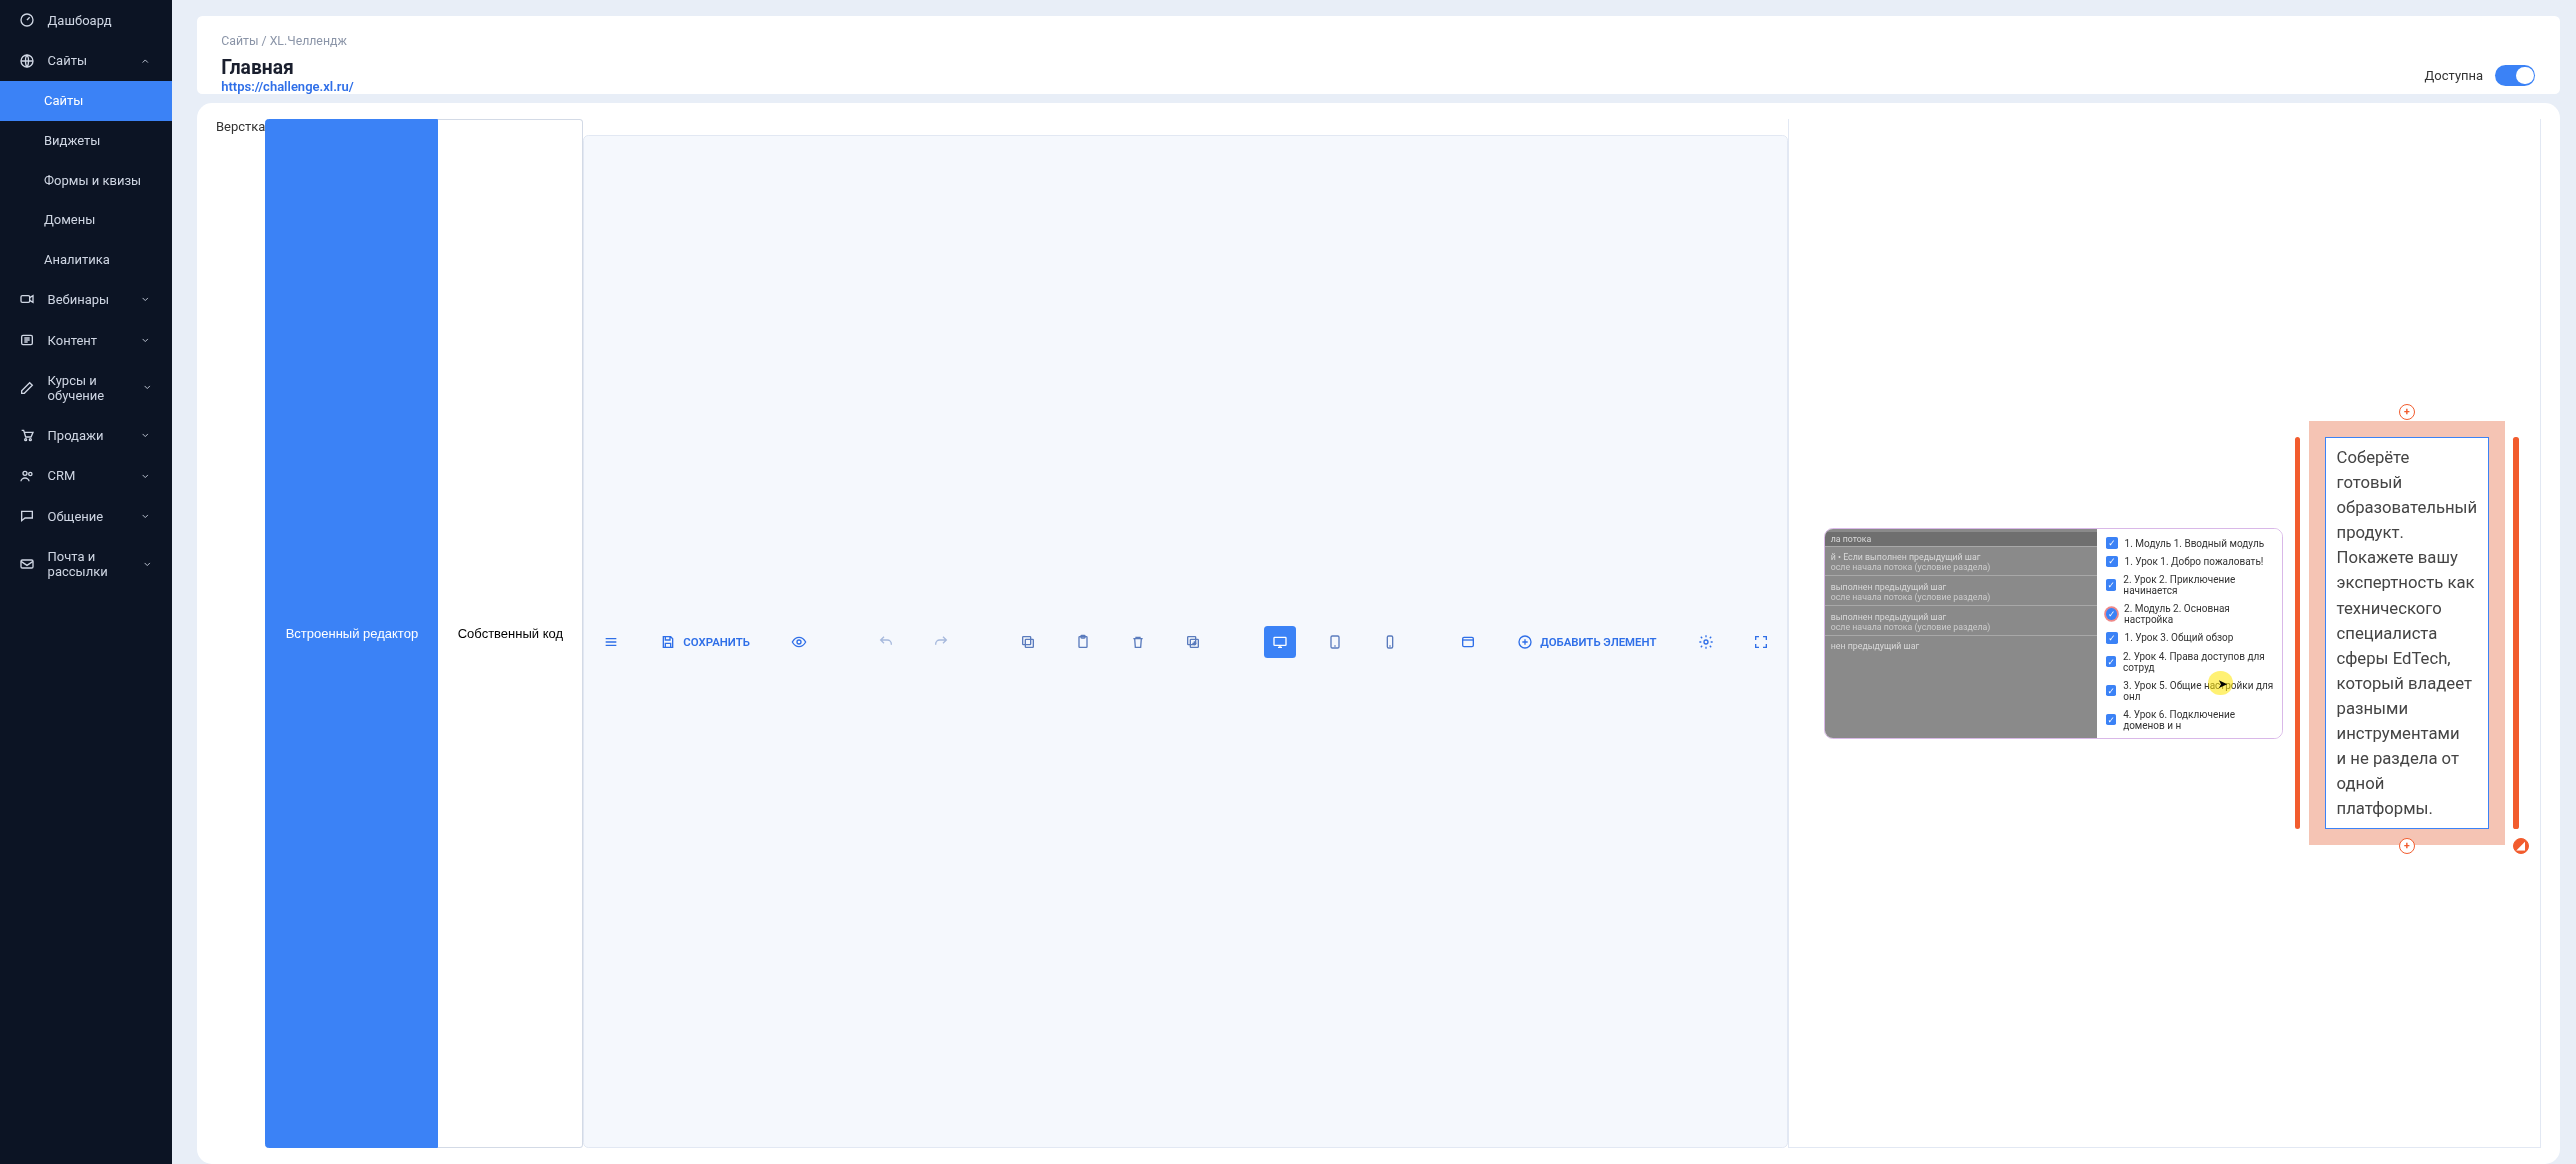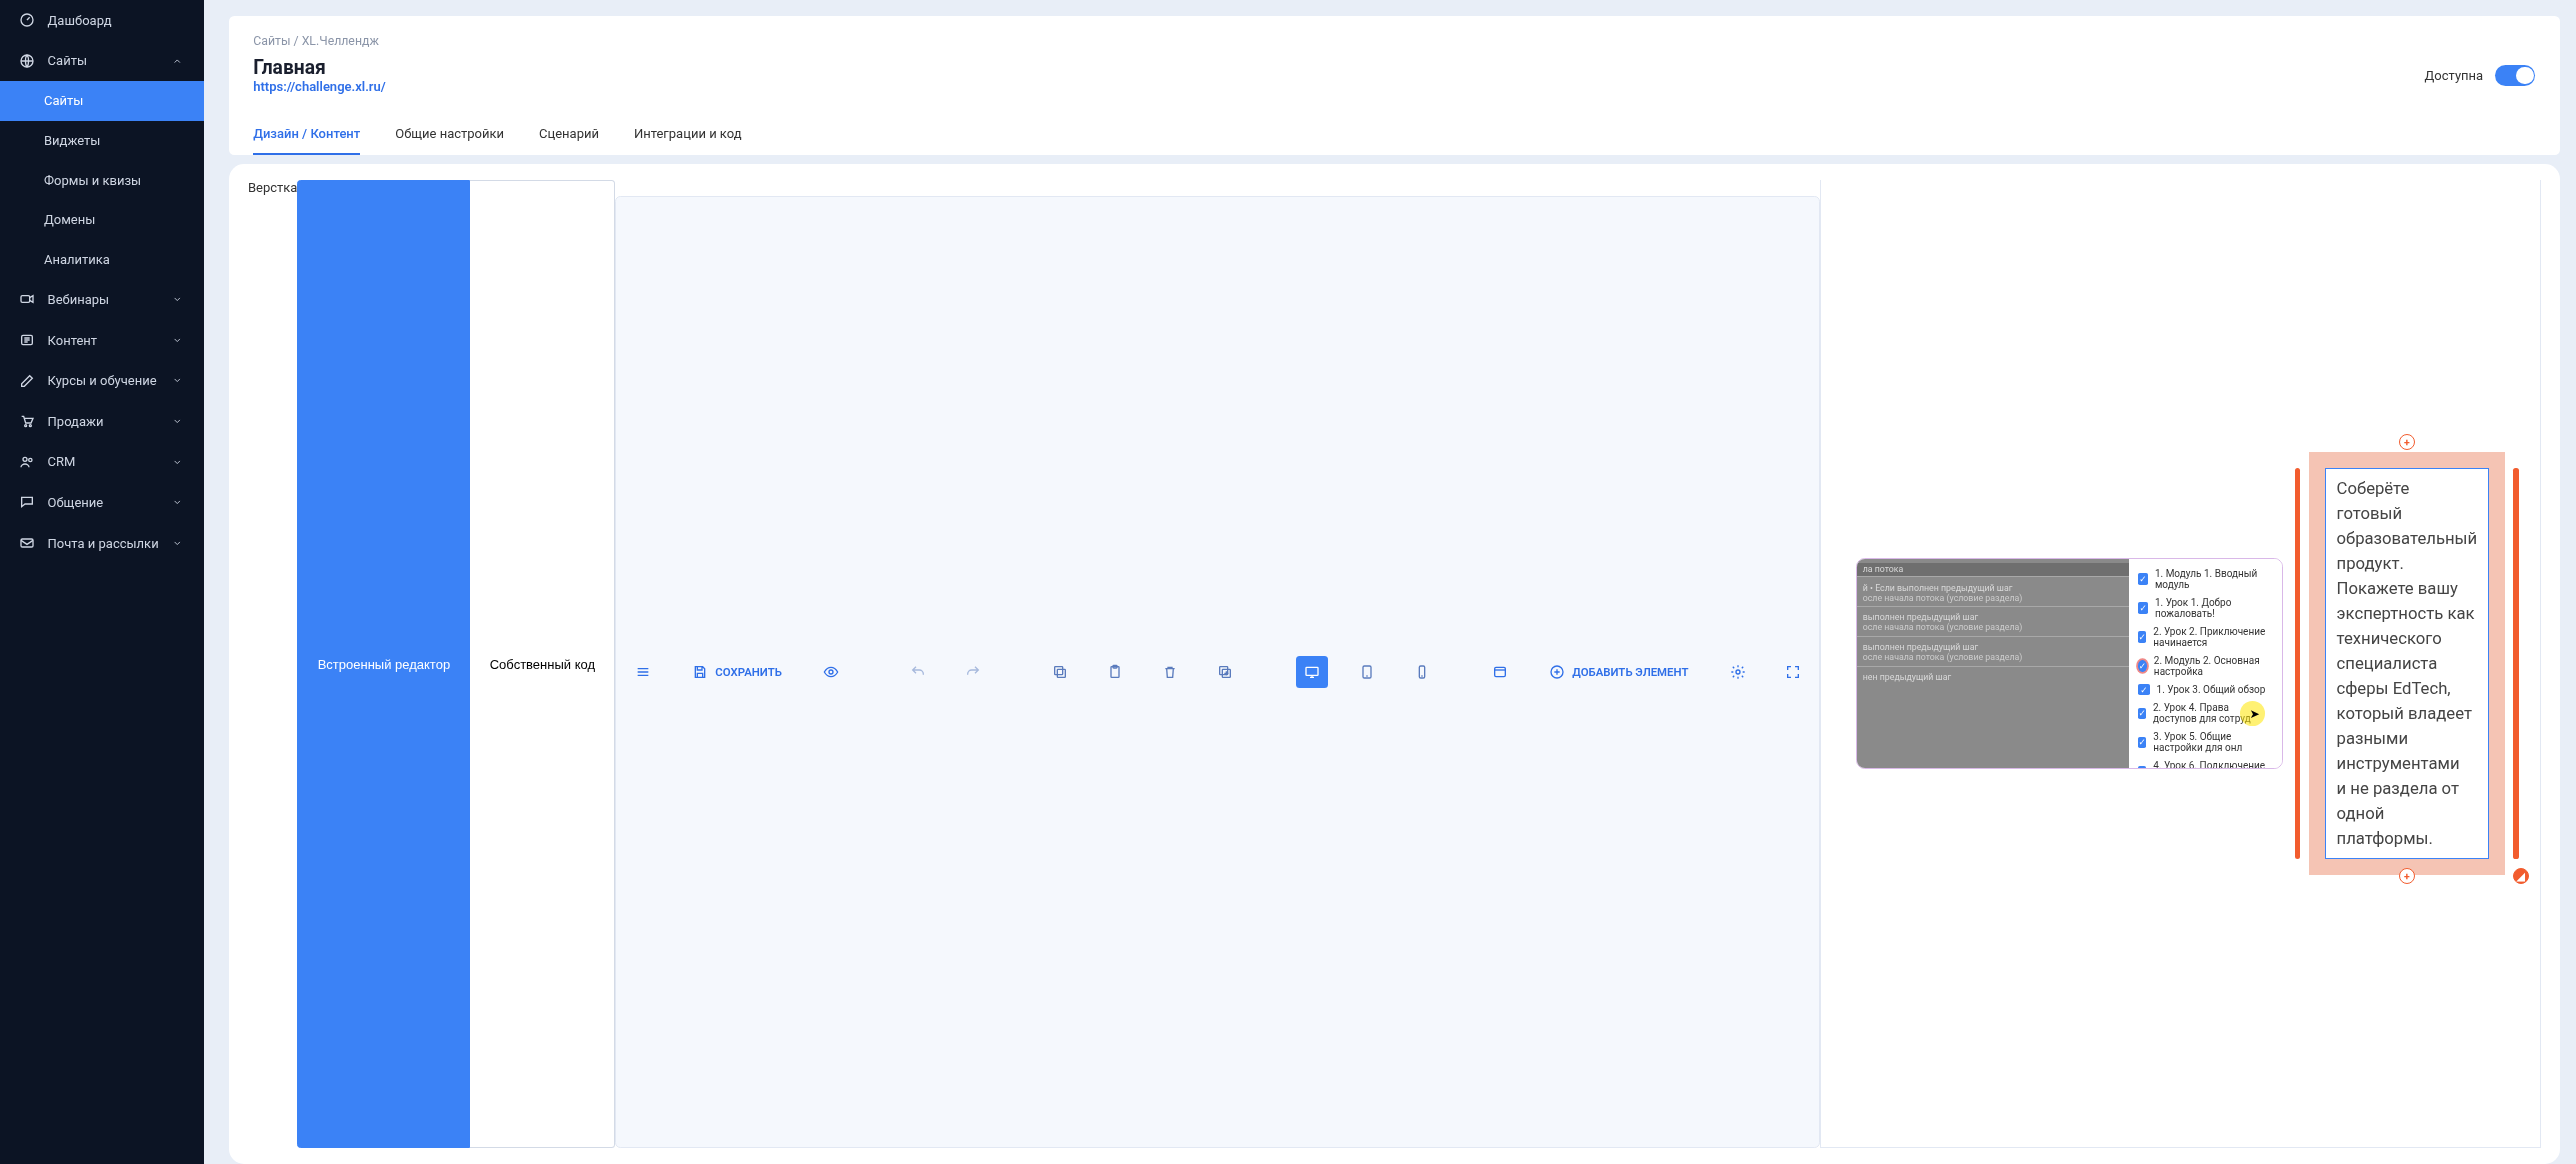--- a/index.html
+++ b/index.html
@@ -1,21 +1,21 @@
 <!DOCTYPE html>
 <html style="font-size:14px"><head>
 <meta charset="utf-8">
 <style>
 * { margin: 0; padding: 0; box-sizing: border-box; }
 body { font-family: -apple-system, BlinkMacSystemFont, "Segoe UI", Roboto, sans-serif; background: #e8eef7; overflow: hidden; }
 
 .app { display: flex; height: 100vh; }
 
 
-.sidebar { width: 204px; background: #0c1424; color: #cfd6e3; overflow-y: auto; flex-shrink: 0; }
+.sidebar { width: 172px; background: #0c1424; color: #cfd6e3; overflow-y: auto; flex-shrink: 0; }
 .sidebar-item { display: flex; align-items: center; padding: 12.3px 19.3px; cursor: pointer; font-size: 13px; gap: 12.3px; position: relative; }
 .sidebar-item.active { background: #3b82f6; color: #fff; }
 .sidebar-item.sub { padding-left: 44px; }
 .sidebar-icon { width: 16px; height: 16px; display: inline-flex; align-items: center; justify-content: center; flex-shrink: 0; }
 .chev { margin-left: auto; width: 12.3px; height: 12.3px; display: flex; align-items: center; }
 .chev svg { width: 10.5px; height: 10.5px; }
 
 
 .main { flex: 1; display: flex; flex-direction: column; overflow: hidden; padding: 16px 16px 0 24.6px; gap: 0; }
 
@@ -238,26 +238,20 @@
       <div class="header-row">
         <div>
           <div class="page-title">Главная</div>
           <div class="page-url">https://challenge.xl.ru/</div>
         </div>
         <div class="avail">
           <span>Доступна</span>
           <div class="toggle"></div>
         </div>
       </div>
-      <div class="tabbar">
-        <div class="tab active">Дизайн / Контент</div>
-        <div class="tab">Общие настройки</div>
-        <div class="tab">Сценарий</div>
-        <div class="tab">Интеграции и код</div>
-      </div>
     </div>
 
     <div class="editor-card">
       <div class="section-label">Верстка</div>
       <div class="seg-buttons">
         <button class="seg-btn active">Встроенный редактор</button>
         <button class="seg-btn">Собственный код</button>
       </div>
 
       <div class="toolbar">

